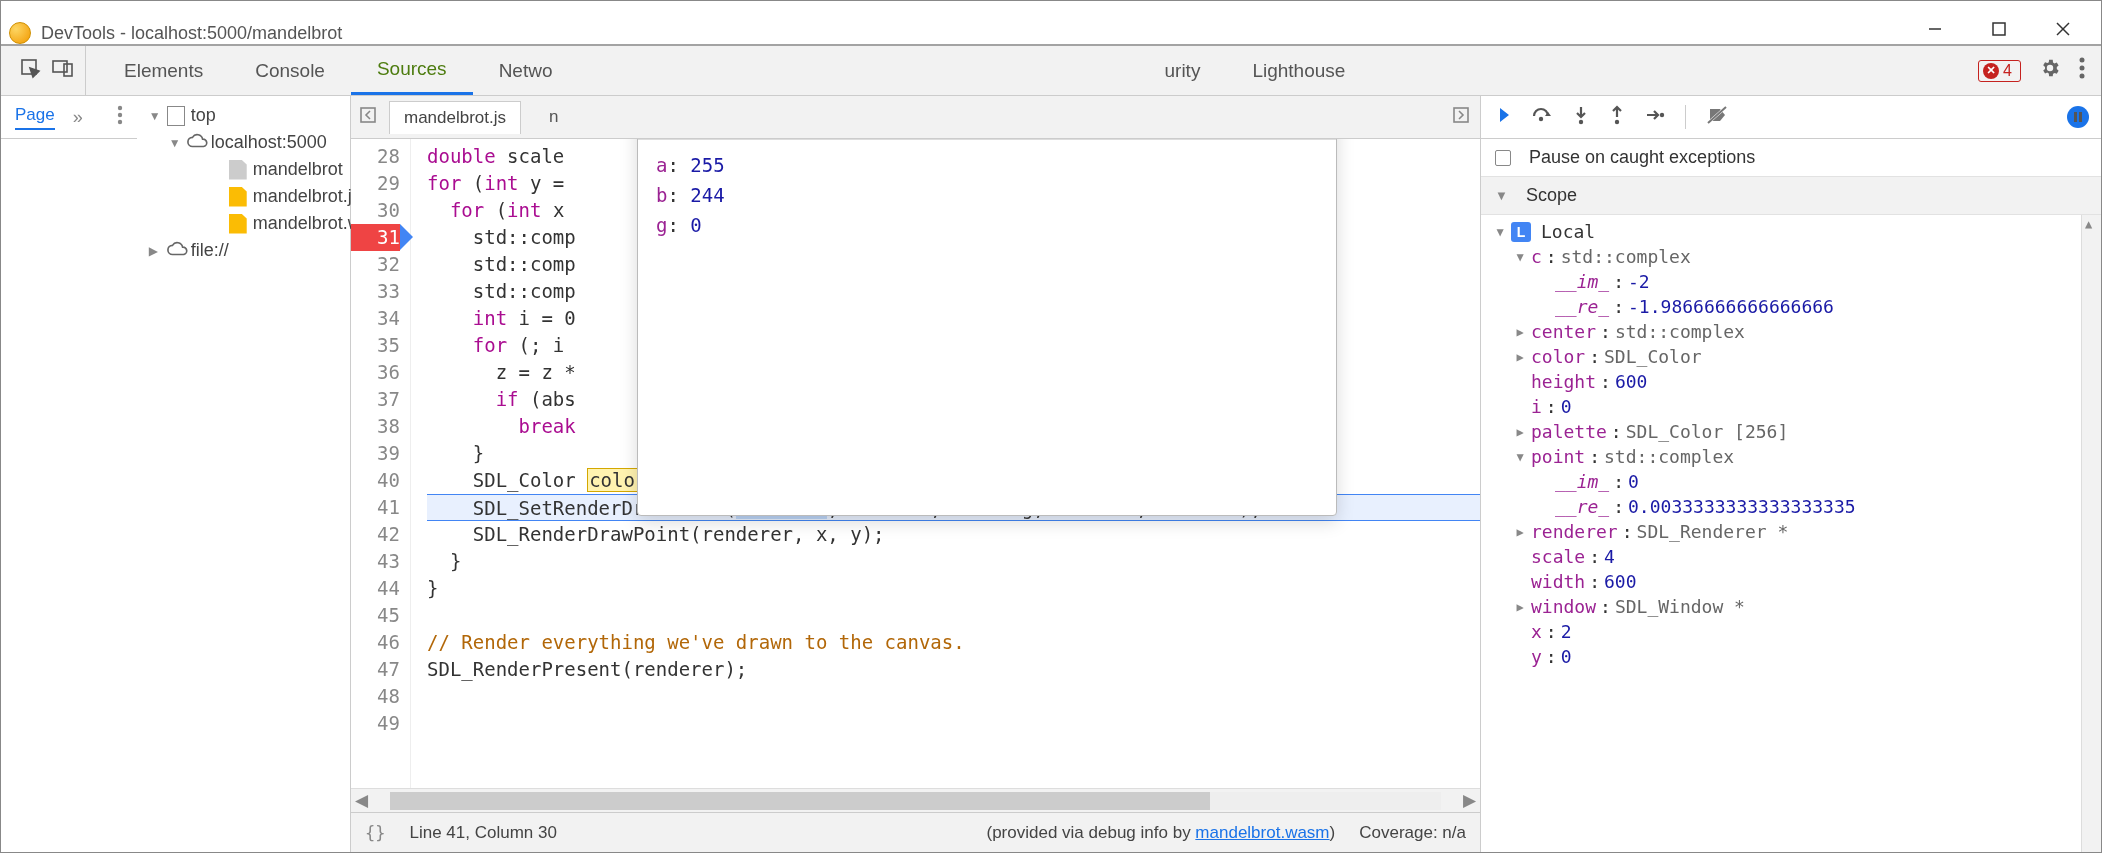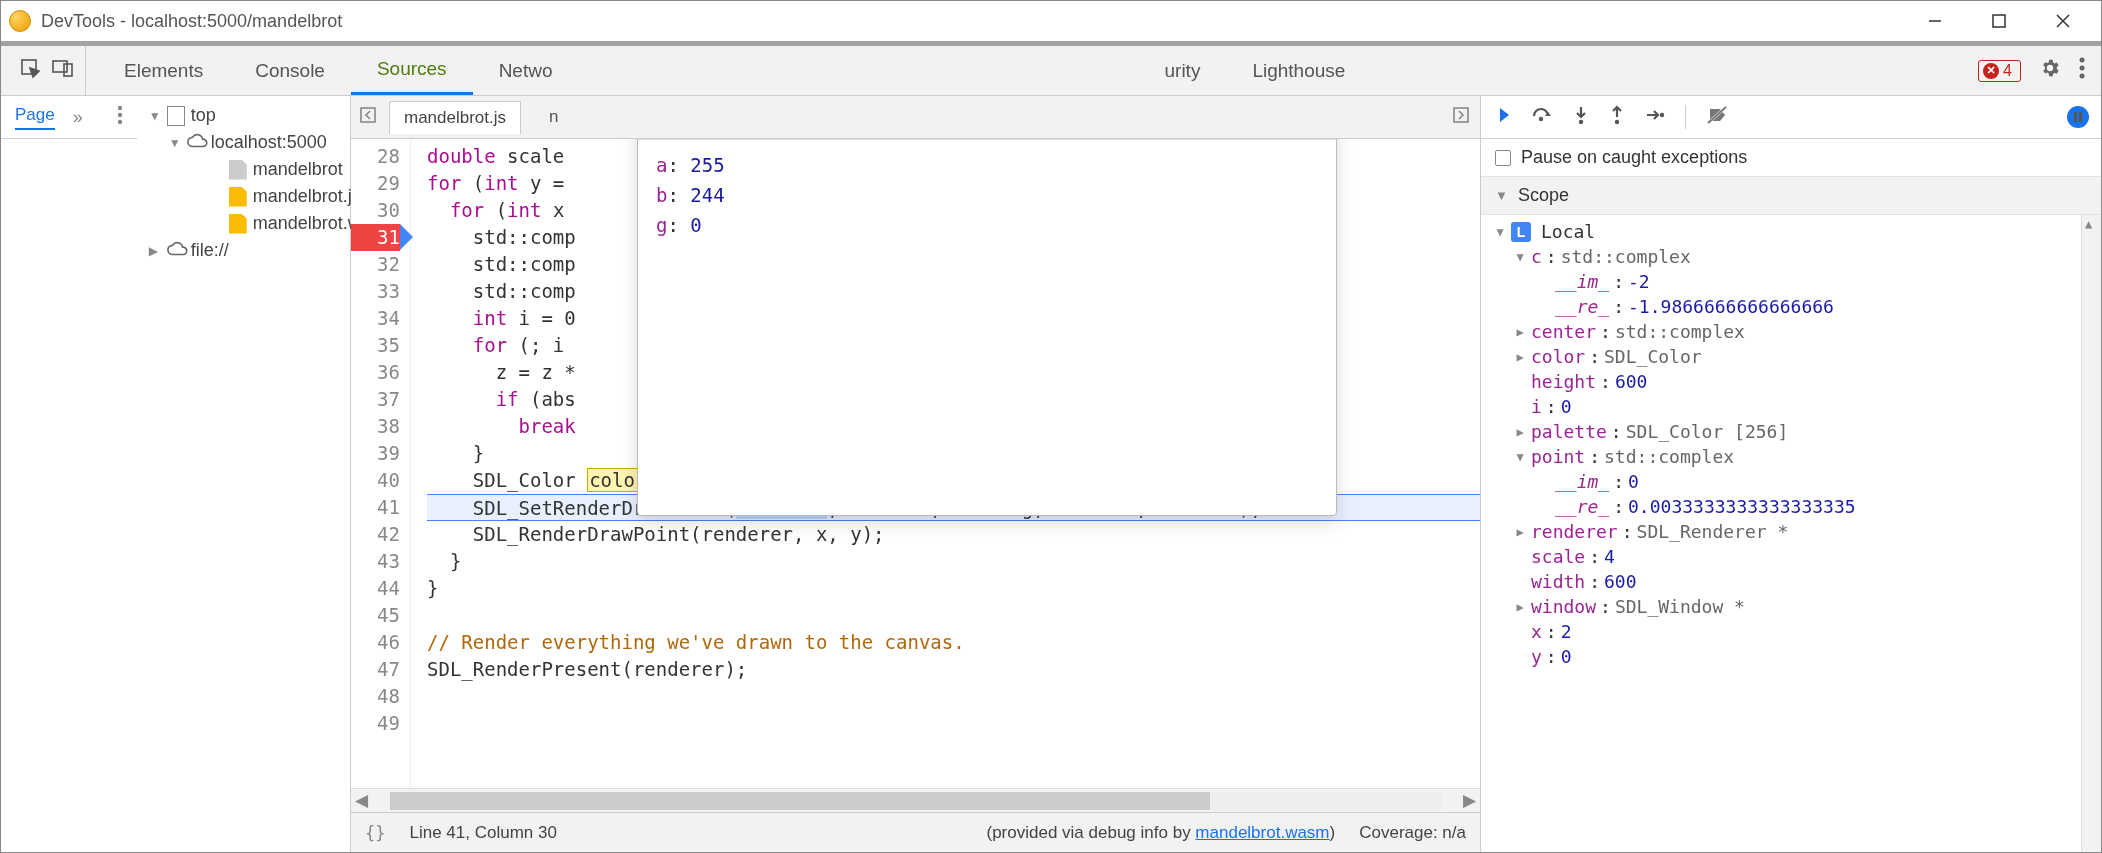--- a/index.html
+++ b/index.html
@@ -1,18 +1,18 @@
 <!DOCTYPE html>
 <html><head>
 <meta charset="utf-8">
 <style>
 * { box-sizing: border-box; margin: 0; padding: 0; }
 body { font-family: "Segoe UI", Arial, sans-serif; font-size: 17px; background: #fff; color: #333; overflow: hidden; }
 .window { width: 2102px; height: 853px; border: 1px solid #888; display: flex; flex-direction: column; background: #fff; }
-.titlebar { height: 45px; background: #fff; display: flex; align-items: center; padding: 0 8px; border-bottom: 5px solid #a3a3a3; }
+.titlebar { height: 45px; background: #fff; display: flex; align-items: flex-end; padding: 0 8px; border-bottom: 2px solid #a3a3a3; }
 .titlebar .favicon { width: 22px; height: 22px; border-radius: 50%; background: radial-gradient(circle at 30% 30%, #fdd663, #f29900); margin-right: 10px; border: 1px solid #d09000;}
 .titlebar .title { flex: 1; color: #555; font-size: 18px; }
 .winbtns { display: flex; gap: 28px; align-items: center; padding-right: 12px; }
 .winbtn { width: 36px; height: 30px; display: flex; align-items: center; justify-content: center; }
 .winbtn svg { stroke: #333; stroke-width: 1.5; fill: none; }
 
 .tabbar { height: 50px; background: #f2f2f2; display: flex; align-items: center; border-bottom: 1px solid #ccc; padding: 0 8px; }
 .tb-left { display: flex; gap: 10px; align-items: center; padding: 0 10px; border-right: 1px solid #ccc; height: 100%; }
 .tb-left svg { stroke: #555; fill: none; stroke-width: 1.6; }
 .tabs { display: flex; height: 100%; margin-left: 12px; flex: 1; align-items: stretch; }
@@ -73,21 +73,21 @@
 .tt-v { color: #1a1aa6; }
 
 .dbgcol { width: 620px; display: flex; flex-direction: column; overflow: hidden; }
 .dbghead { height: 43px; border-bottom: 1px solid #ccc; display: flex; align-items: center; padding: 0 12px; gap: 20px; }
 .dbghead svg { fill: #555; }
 .dbghead .play svg { fill: #1a73e8; }
 .dbghead .pause { margin-left: auto; }
 .dbghead .pause .circ { width: 22px; height: 22px; border-radius: 50%; background: #1a73e8; display: flex; align-items: center; justify-content: center; }
 .dbghead .sep { width: 1px; height: 24px; background: #ccc; }
 .dbghead .slashed svg { fill: #777; }
-.dbgsection { padding: 8px 14px; border-bottom: 1px solid #e2e2e2; display: flex; align-items: center; gap: 10px; font-size: 18px; }
+.dbgsection { padding: 8px 14px; border-bottom: 1px solid #e2e2e2; display: flex; align-items: center; gap: 18px; font-size: 18px; }
 .dbgsection .sect-tw { color: #888; font-size: 13px; }
 .scopebody { flex: 1; overflow-y: auto; font-family: "Consolas", monospace; font-size: 18px; padding: 4px 0 4px 8px; position: relative;}
 .srow { display: flex; align-items: center; padding: 2px 4px; gap: 4px; white-space: nowrap;}
 .srow .stw { color: #888; font-size: 12px; width: 14px; display: inline-block; text-align: center; }
 .srow.in1 { padding-left: 24px; }
 .srow.in2 { padding-left: 48px; }
 .sname { color: #9b2393; }
 .sname.itk { font-style: italic; }
 .stype { color: #666; }
 .sval { color: #1a1aa6; }

